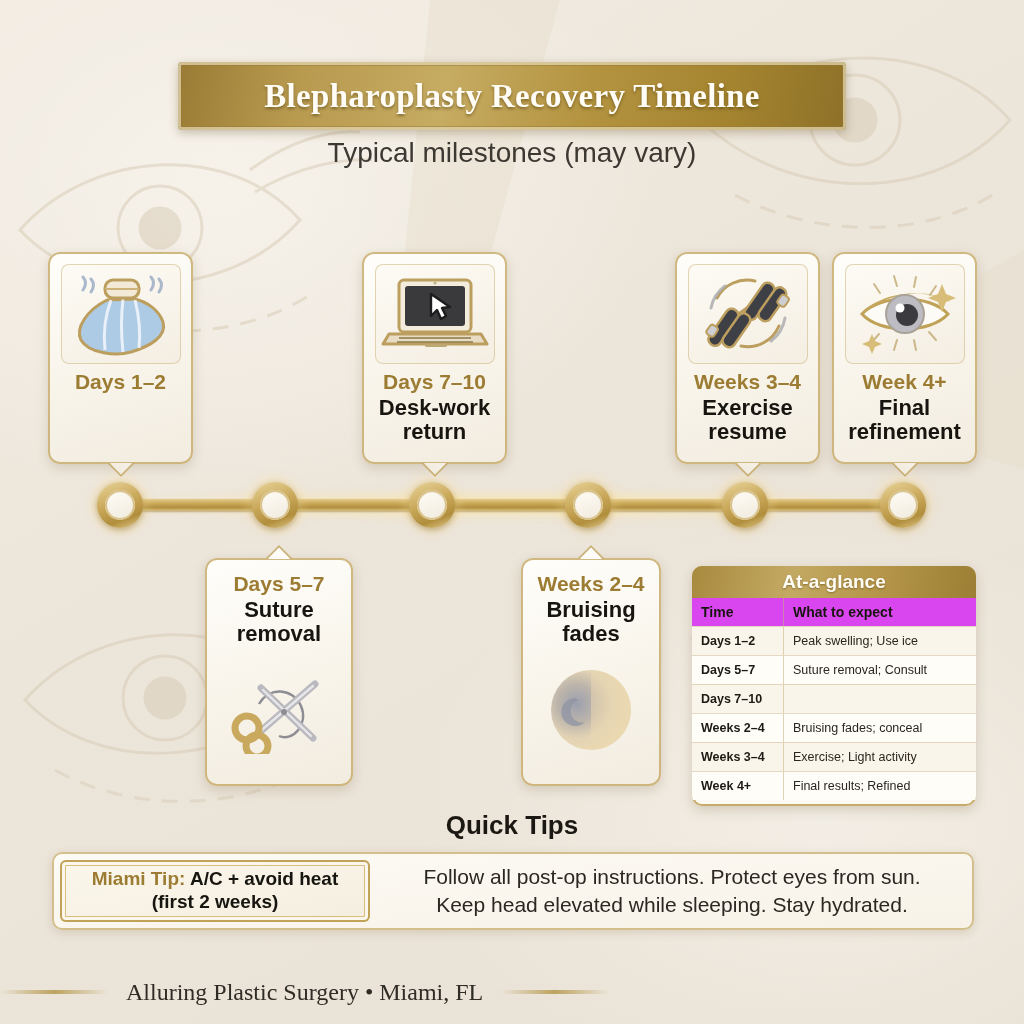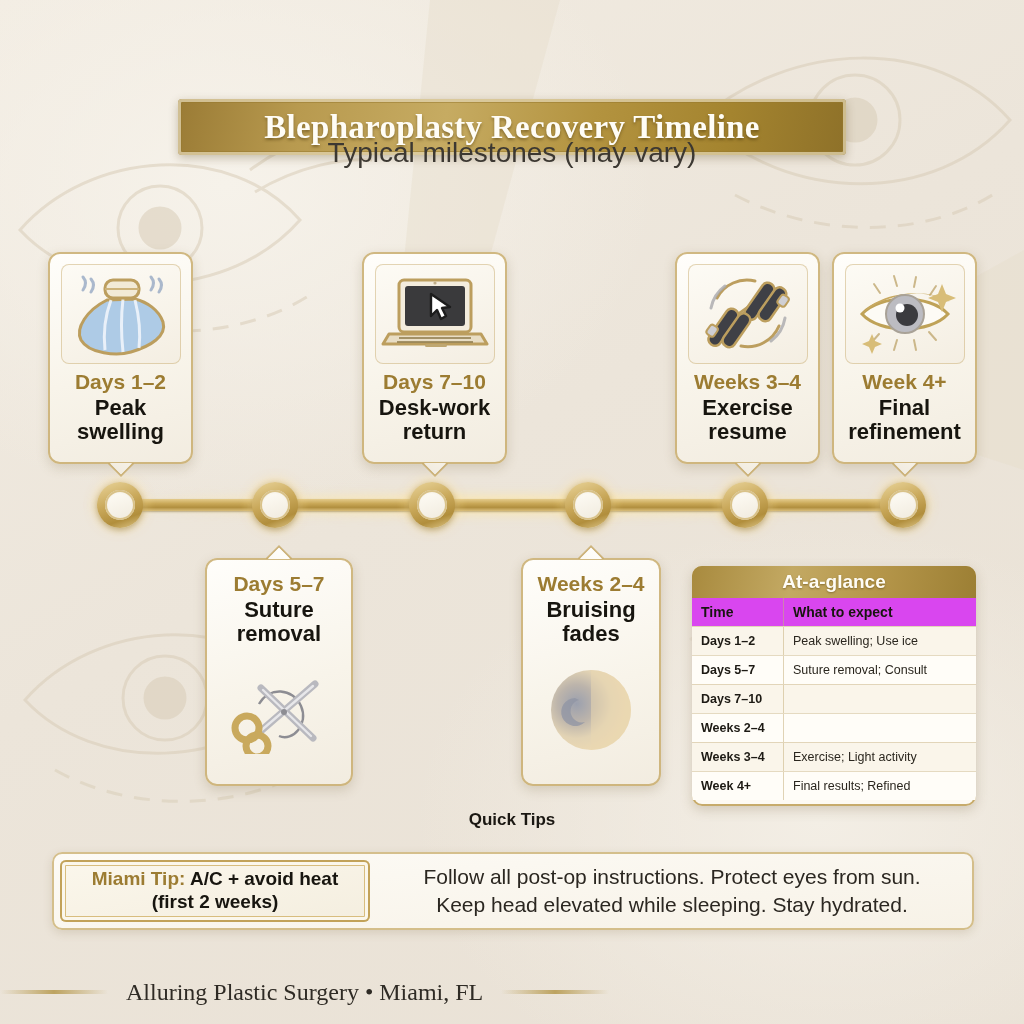--- a/index.html
+++ b/index.html
@@ -10,25 +10,25 @@
   }
   #stage{position:relative;width:1024px;height:1024px;overflow:hidden;
     background:
       radial-gradient(ellipse 60% 45% at 22% 18%, #f6f2ea 0%, rgba(246,242,234,0) 70%),
       radial-gradient(ellipse 55% 40% at 80% 80%, #f3eee5 0%, rgba(243,238,229,0) 72%),
       linear-gradient(150deg,#f2ece2 0%,#ece5da 45%,#e9e1d5 100%);
   }
   .bgart{position:absolute;inset:0;pointer-events:none;}
 
   
-  .titlebar{position:absolute;left:178px;top:62px;width:668px;height:56px;
+  .titlebar{position:absolute;left:178px;top:62px;width:668px;height:68px;
     border-radius:4px;
     background:linear-gradient(100deg,#9a7b35 0%,#b89a4f 18%,#c6ab62 40%,#b3933f 62%,#a4842f 82%,#8e7129 100%);
     box-shadow:0 3px 10px rgba(90,70,25,.30), inset 0 0 0 3px rgba(255,248,225,.55), inset 0 0 0 4px rgba(150,120,45,.5);
-    display:flex;align-items:center;justify-content:center;margin-top:37px;}
+    display:flex;align-items:center;justify-content:center;}
   .titlebar span{font-family:"Liberation Serif", serif;font-weight:700;font-size:33px;color:#fffdf6;
     letter-spacing:.3px;text-shadow:0 2px 3px rgba(80,60,15,.55);}
   .subtitle{position:absolute;left:0;top:137px;width:1024px;text-align:center;
     font-size:28px;color:#3c3832;}
 
   
   .railglow{position:absolute;left:90px;top:492px;width:845px;height:26px;border-radius:13px;
     background:radial-gradient(ellipse at center, rgba(255,233,170,.95) 0%, rgba(255,230,160,.45) 45%, rgba(255,230,160,0) 75%);
     filter:blur(5px);}
   .rail{position:absolute;left:112px;top:499px;width:800px;height:12px;border-radius:6px;
@@ -75,21 +75,21 @@
   .grow:nth-child(even){background:#fffdf8;}
   .grow.hdr{background:#d946ef;}
   .gc1{width:92px;display:flex;align-items:center;padding-left:9px;box-sizing:border-box;
     font-size:12.5px;font-weight:700;color:#1d1a14;border-right:1px solid rgba(198,176,126,.55);}
   .gc2{flex:1;display:flex;align-items:center;padding-left:9px;box-sizing:border-box;
     font-size:12.5px;color:#2a261e;}
   .grow.hdr .gc1,.grow.hdr .gc2{font-size:14px;font-weight:700;color:#17150f;}
 
   
   .qt-title{position:absolute;left:0;top:810px;width:1024px;text-align:center;
-    font-size:17px;font-weight:700;color:#1b1813;}
+    font-size:26px;font-weight:700;color:#1b1813;}
   .tipsbar{position:absolute;left:52px;top:852px;width:922px;height:78px;border-radius:10px;
     background:linear-gradient(175deg,#fdfbf6 0%,#f7f2e7 100%);
     box-shadow:0 3px 10px rgba(120,100,60,.18), inset 0 0 0 2px rgba(203,176,114,.8);
     display:flex;align-items:center;}
   .tipbox{margin-left:8px;width:310px;height:62px;border-radius:6px;flex:none;
     background:linear-gradient(170deg,#fbf7ec,#f4eedf);
     box-shadow:inset 0 0 0 2px #c2a259, inset 0 0 0 5px #fbf7ec, inset 0 0 0 7px #cfb madeup;
     position:relative;display:flex;align-items:center;justify-content:center;}
   .tipbox{box-shadow:inset 0 0 0 2px #c2a259, inset 0 0 0 5px #fbf7ec, inset 0 0 0 6px #d8bd7e;}
   .tiptext{font-size:19px;font-weight:700;color:#17150f;text-align:center;line-height:1.2;padding:0 10px;}
@@ -164,22 +164,20 @@
           <path d="M14 20 q5 -7 0 -13 M22 22 q5 -7 0 -13" opacity=".75" stroke="#8fa3c0"></path>
           <path d="M82 20 q5 -7 0 -13 M90 22 q5 -7 0 -13" opacity=".75" stroke="#8fa3c0"></path>
         </g>
         <path d="M38 30 C18 40 6 58 12 70 C20 84 48 86 62 82 C82 76 98 66 94 52 C90 40 78 32 66 29 Z" fill="#aecbe6" stroke="#bc9e5e" stroke-width="3"></path>
         <path d="M42 30 C36 46 34 62 36 80 M54 29 C52 46 52 64 54 82 M66 30 C70 46 72 60 70 78" fill="none" stroke="#f3f7fb" stroke-width="3" opacity=".85"></path>
         <rect x="36" y="10" width="34" height="18" rx="8" fill="#f2ead6" stroke="#bc9e5e" stroke-width="3"></rect>
         <path d="M36 19 h34" stroke="#cdb37a" stroke-width="2"></path>
       </svg>
     </div>
     <div class="c-period" style="margin-top:6px">Days 1–2</div>
-    <div class="c-label" style="white-space:pre-line">Peak
-swelling</div>
     <div class="tail"></div>
   </div>
 
   <div class="card up" style="left:362px;top:252px;width:145px;height:212px;">
     <div class="icon-tile" style="width:120px;height:100px;">
       <svg width="108" height="84" viewBox="0 0 108 84">
         <rect x="18" y="8" width="72" height="52" rx="5" fill="#f3ecdd" stroke="#bc9e5e" stroke-width="3"></rect>
         <rect x="24" y="14" width="60" height="40" rx="3" fill="#3a3a3c"></rect>
         <circle cx="54" cy="11" r="1.6" fill="#bfae8a"></circle>
         <path d="M8 62 h92 l6 10 H2 Z" fill="#e8ddc4" stroke="#bc9e5e" stroke-width="3" stroke-linejoin="round"></path>
@@ -307,20 +305,21 @@
     </div>
     <div class="grow">
       <div class="gc1">Days 5–7</div>
       <div class="gc2">Suture removal; Consult</div>
     </div>
     <div class="grow">
       <div class="gc1">Days 7–10</div>
     </div>
     <div class="grow">
       <div class="gc1">Weeks 2–4</div>
+      <div class="gc2">Bruising fades; conceal</div>
     </div>
     <div class="grow">
       <div class="gc1">Weeks 3–4</div>
       <div class="gc2">Exercise; Light activity</div>
     </div>
     <div class="grow">
       <div class="gc1">Week 4+</div>
       <div class="gc2">Final results; Refined</div>
     </div>
   </div>

